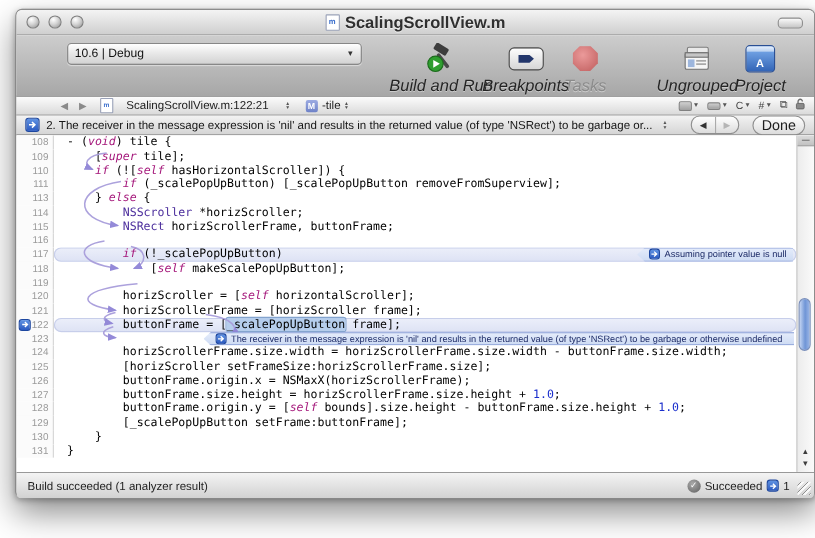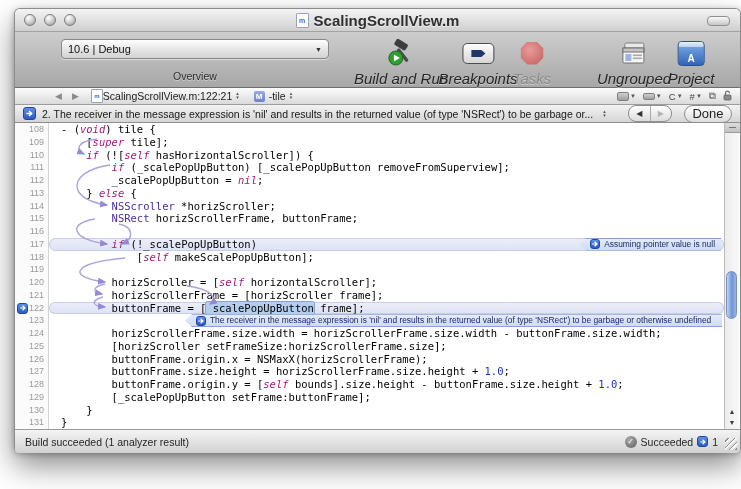--- a/index.html
+++ b/index.html
@@ -37,21 +37,21 @@
   .octagon{width:23px;height:23px;background:radial-gradient(circle at 40% 35%,#eb9a9a,#c96b6b 75%);
            clip-path:polygon(30% 0,70% 0,100% 30%,100% 70%,70% 100%,30% 100%,0 70%,0 30%);}
   .proj-icon{width:25px;height:23px;border-radius:4px;border:1px solid #2a4f94;
              background:linear-gradient(#7fb0ee,#3264b6);position:relative;overflow:hidden;}
   .proj-icon::before{content:"";position:absolute;left:0;top:0;right:0;height:5px;background:linear-gradient(#e8f1fd,#b8d0f0);}
   .proj-a{position:absolute;left:50%;top:12px;transform:translateX(-50%);color:#fff;font-size:10px;font-weight:bold;line-height:10px;}
   
   .navbar{height:16px;background:linear-gradient(#fcfcfc,#dadada);border-bottom:1px solid #9c9c9c;
           display:flex;align-items:center;font-size:10.5px;color:#1c1c1c;position:relative;}
   .nav-arrows{margin-left:40px;display:flex;gap:10px;color:#8a8a8a;font-size:9px;}
-  .file-chip{display:flex;align-items:center;gap:0;margin-left:12px;}
+  .file-chip{display:flex;align-items:center;gap:12px;margin-left:12px;}
   .m-icon{width:11px;height:11px;border-radius:2px;background:linear-gradient(#9cabe2,#6e82c8);color:#fff;
           font-size:8px;font-weight:bold;display:flex;align-items:center;justify-content:center;margin-left:14px;}
   .stepper{display:inline-flex;flex-direction:column;line-height:4px;font-size:4.5px;color:#555;margin-left:3px;}
   .nav-right{position:absolute;right:8px;top:0;height:16px;display:flex;align-items:center;gap:7px;color:#555;}
   .mini-menu{display:flex;align-items:center;gap:1px;font-size:9.5px;color:#444;}
   .mini-menu .dn{font-size:6px;color:#555;}
   .tag-shape{width:10px;height:7px;background:linear-gradient(#cfcfcf,#9f9f9f);border:1px solid #808080;border-radius:2px;}
   .cp-icon{font-size:10px;color:#555;line-height:10px;}
   
   .msgbar{height:17px;background:linear-gradient(#f3f3f3,#d5d5d5);border-bottom:1px solid #8e8e8e;
@@ -120,21 +120,20 @@
       <span class="win-title">ScalingScrollView.m</span>
     </div>
     <span class="toolbar-pill"></span>
   </div>
 
   <div class="toolbar">
     <div class="popup">
       <span>10.6 | Debug</span>
       <span class="arrow">▼</span>
     </div>
-    <div class="popup-label">Overview</div>
 
     <div class="tb-item" style="left:386px;">
       <div class="icon-box">
         <svg width="30" height="28" viewBox="0 0 30 28">
           <rect x="9" y="2" width="13" height="7" rx="1.5" transform="rotate(32 15 5)" fill="#3d3d3d"></rect>
           <rect x="15" y="8" width="3.4" height="16" rx="1.5" transform="rotate(-38 17 16)" fill="#4a4a4a"></rect>
           <circle cx="10" cy="19" r="7" fill="#2f9e2f" stroke="#1d6b1d"></circle>
           <polygon points="8,15.5 14,19 8,22.5" fill="#fff"></polygon>
         </svg>
       </div>
@@ -258,24 +257,20 @@
           <span class="ln">109</span>
           <span class="code"><span>    [</span><span class="k">super</span><span> tile];</span></span>
         </div>
         <div class="line">
           <span class="ln">110</span>
           <span class="code"><span>    </span><span class="k">if</span><span> (![</span><span class="k">self</span><span> hasHorizontalScroller]) {</span></span>
         </div>
         <div class="line">
           <span class="ln">111</span>
           <span class="code"><span>        </span><span class="k">if</span><span> (_scalePopUpButton) [_scalePopUpButton removeFromSuperview];</span></span>
-        </div>
-        <div class="line">
-          <span class="ln">112</span>
-          <span class="code"><span>        _scalePopUpButton = </span><span class="k">nil</span><span>;</span></span>
         </div>
         <div class="line">
           <span class="ln">113</span>
           <span class="code"><span>    } </span><span class="k">else</span><span> {</span></span>
         </div>
         <div class="line">
           <span class="ln">114</span>
           <span class="code"><span>        </span><span class="t">NSScroller</span><span> *horizScroller;</span></span>
         </div>
         <div class="line">

